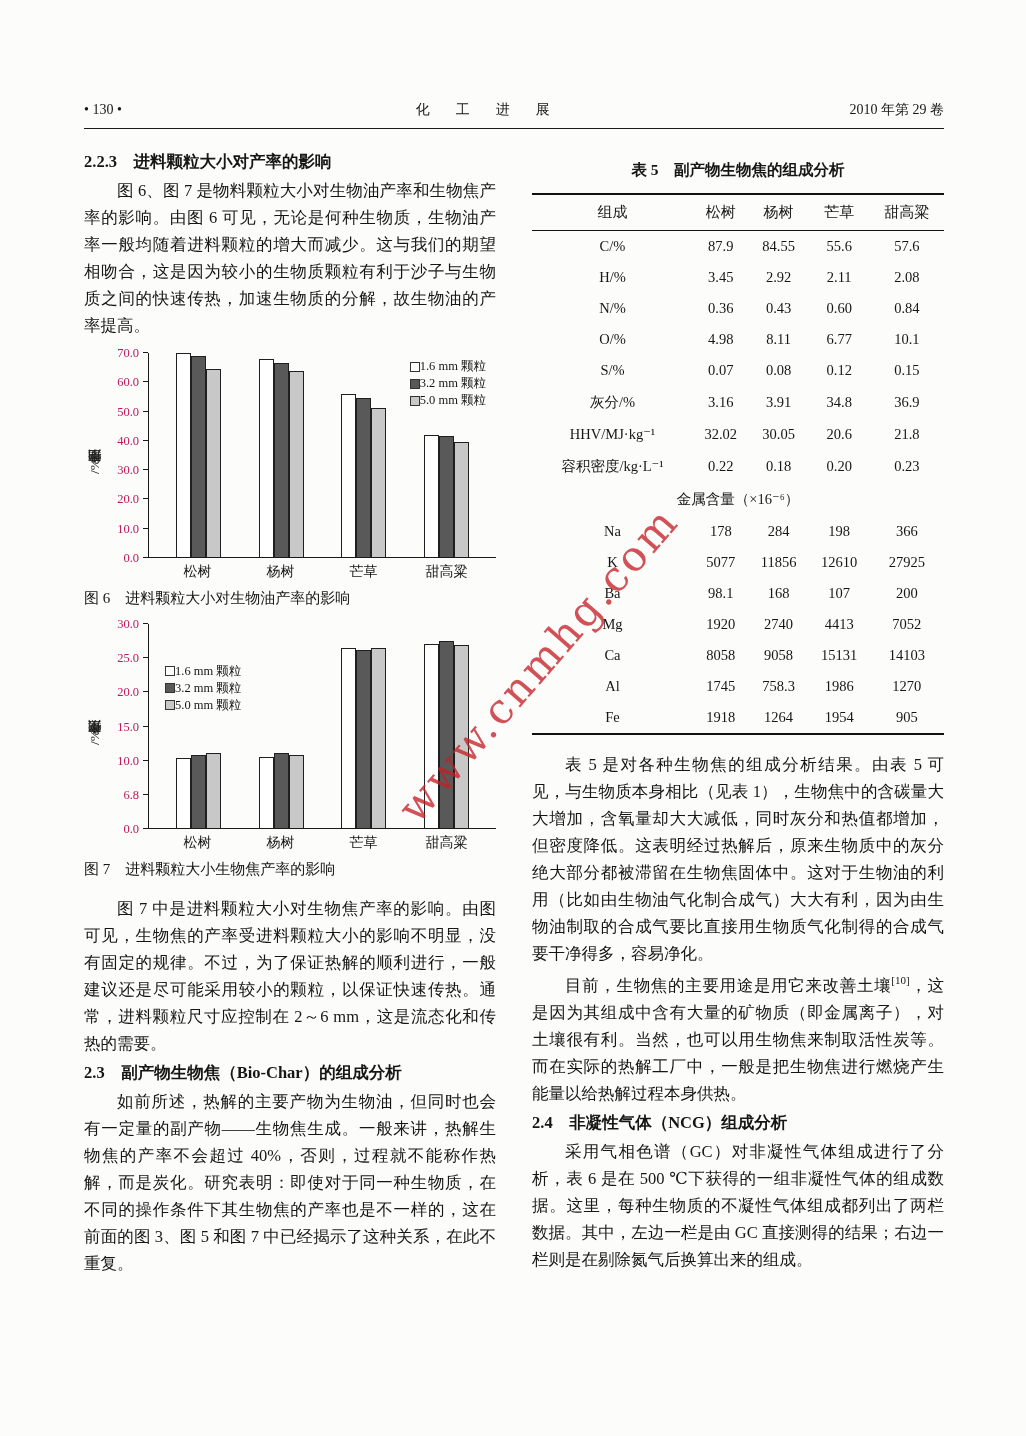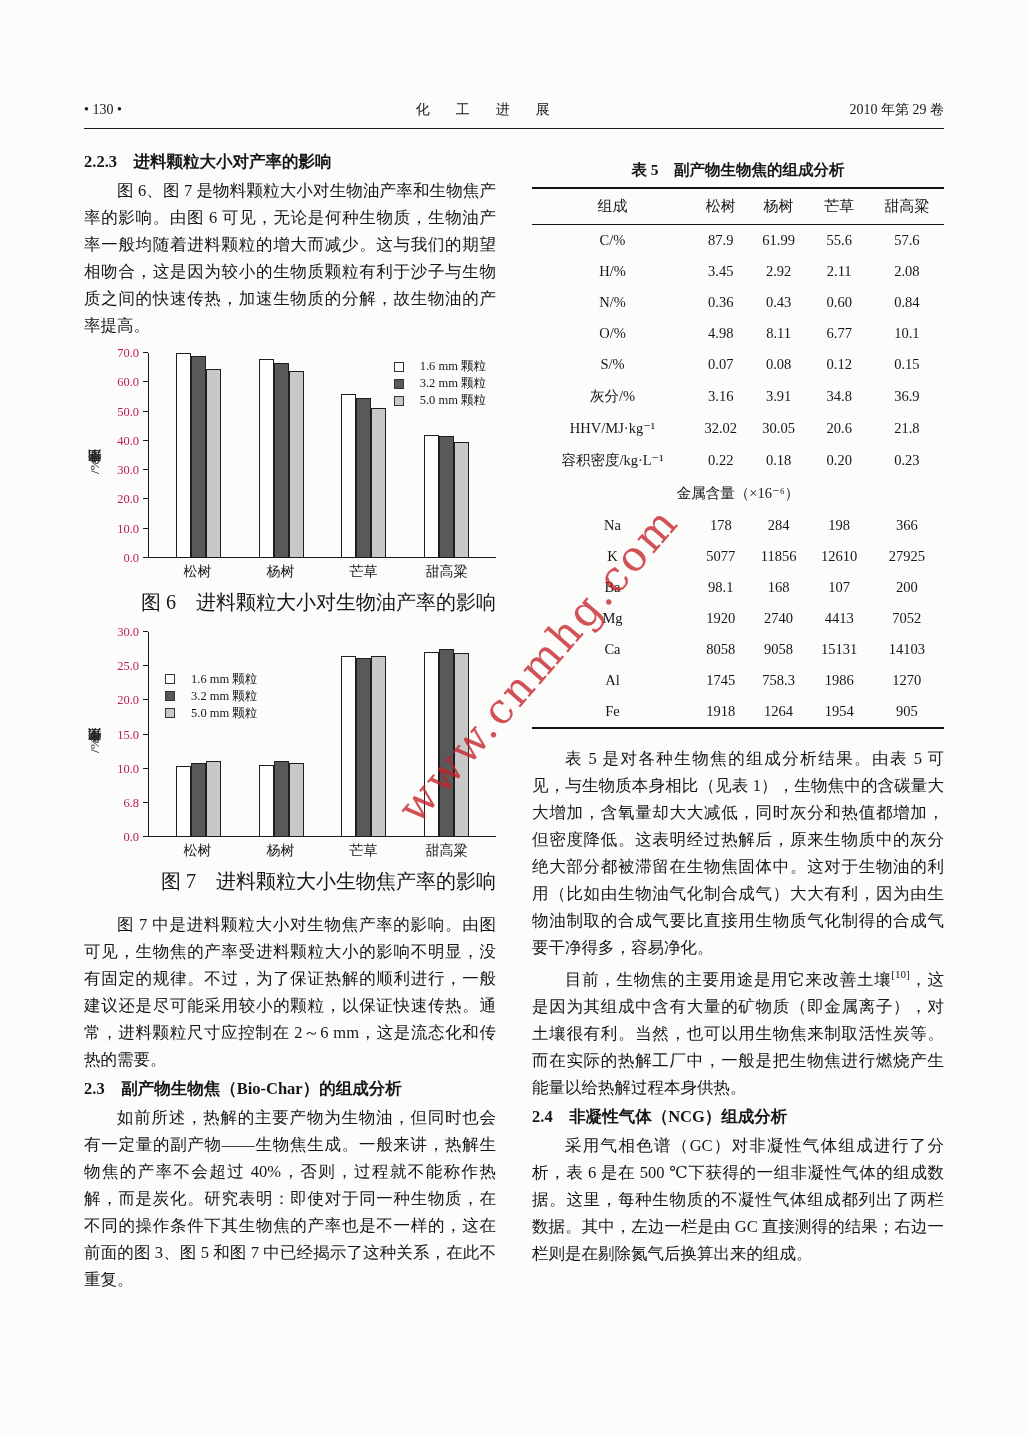--- a/index.html
+++ b/index.html
@@ -27,28 +27,28 @@
   .plotwrap { display:flex; position:relative; }
   .yticks { width:42px; position:relative; }
   .ytick { position:absolute; right:9px; font-size:12.5px; transform:translateY(50%); color:#be185d; }
   .ytickmark { position:absolute; right:0; width:5px; height:1px; background:#1a1a1a; }
   .plot { position:relative; flex:1; height:205px; border-left:1.2px solid #1a1a1a; border-bottom:1.2px solid #1a1a1a; display:flex; align-items:flex-end; justify-content:space-around; padding:0 8px; }
   .bargroup { display:flex; align-items:flex-end; height:100%; }
   .bar { width:15px; border:1px solid #1f1f1f; border-bottom:none; }
   .legend { position:absolute; font-size:12.5px; }
   .legend-tr { top:5px; right:10px; }
   .legend-left { top:19%; left:16px; }
-  .legend-row { display:flex; align-items:center; gap:16px; line-height:17px; }
+  .legend-row { display:flex; align-items:center; gap:0; line-height:17px; }
   .swatch { width:10px; height:10px; border:1px solid #333; display:inline-block; flex:none; }
   .xlabels { display:flex; justify-content:space-around; margin-left:42px; padding:5px 8px 0; font-size:14px; }
   .xlab { flex:1; text-align:center; }
-  .fig-caption { text-align:right; font-size:20px; margin:8px 0 16px; }
-
-  
-  .tbl-title { text-align:center; font-weight:bold; font-size:15.5px; margin:14px 0 6px; }
+  .fig-caption { text-align:left; font-size:15px; margin:8px 0 16px; }
+
+  
+  .tbl-title { text-align:center; font-weight:bold; font-size:15.5px; margin:14px 0 12px; }
   table.comp { width:100%; border-collapse:collapse; font-size:14.5px; border-top:2px solid #111; border-bottom:2px solid #111; margin-bottom:16px; }
   table.comp th { font-weight:normal; border-bottom:1.2px solid #111; padding:8px 2px; font-size:15px; text-align:center; }
   table.comp td { text-align:center; padding:7px 2px; }
   td.group-cell { text-align:left; padding-left:6px; }
 
   
   .watermark { position:absolute; left:388px; top:800px; transform:rotate(-49deg); transform-origin:left top; font-size:42px; letter-spacing:3px; color:rgba(196,32,40,0.78); font-family:"DejaVu Serif", serif; pointer-events:none; }
 </style>
 </head>
 <body>
@@ -218,21 +218,21 @@
               <th>松树</th>
               <th>杨树</th>
               <th>芒草</th>
               <th>甜高粱</th>
             </tr>
           </thead>
         <tbody>
             <tr>
               <td>C/%</td>
               <td>87.9</td>
-              <td>61.99</td>
+              <td>84.55</td>
               <td>55.6</td>
               <td>57.6</td>
             </tr>
             <tr>
               <td>H/%</td>
               <td>3.45</td>
               <td>2.92</td>
               <td>2.11</td>
               <td>2.08</td>
             </tr>

